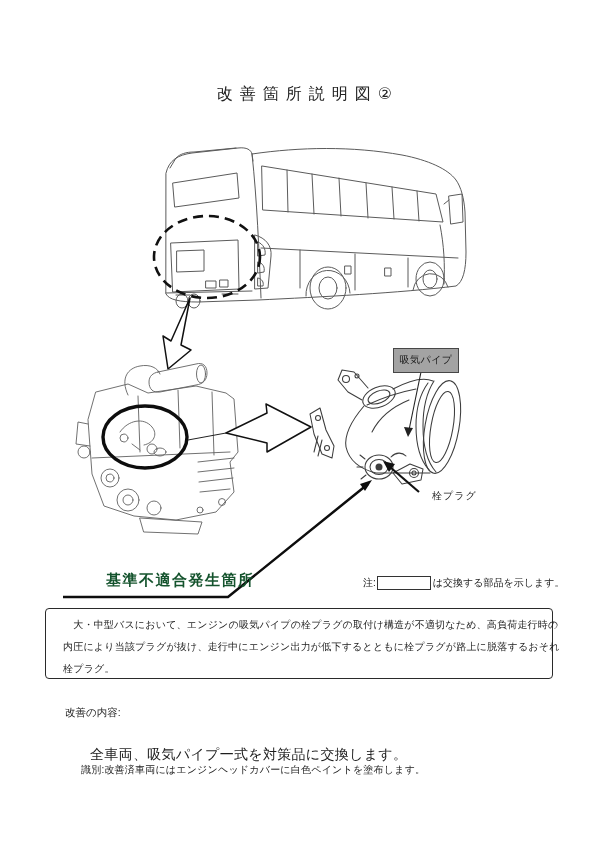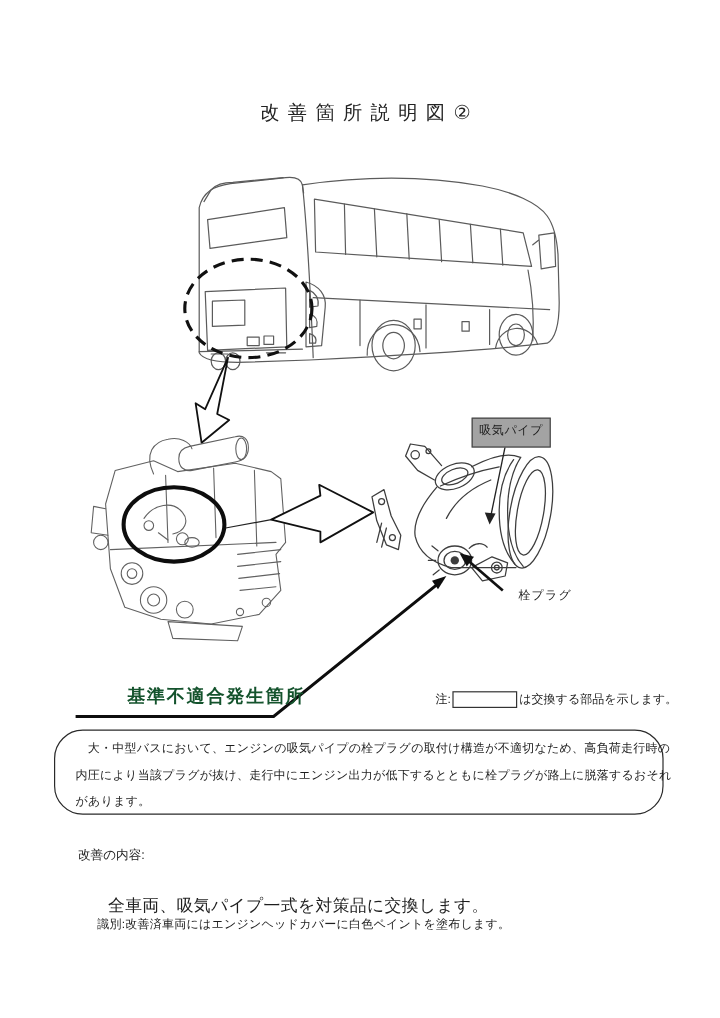--- a/index.html
+++ b/index.html
@@ -29,21 +29,21 @@
   .note-line{
     left:363px;top:576px;display:flex;align-items:center;
     font-size:10px;white-space:nowrap;color:#222;
   }
   .note-box{
     display:inline-block;width:52px;height:12px;border:1.2px solid #333;
     background:#fff;margin:0 2px 0 1px;
   }
   .desc-box{
     left:45px;top:608px;width:508px;height:71px;
-    border:1.3px solid #2a2a2a;border-radius:24px;background:#fff;
+    border:1.3px solid #2a2a2a;border-radius:4px;background:#fff;
     padding:5px 12px 0 17px;box-sizing:border-box;
   }
   .desc-line{
     font-size:10px;line-height:22px;letter-spacing:0.2px;color:#1e1e1e;
     white-space:nowrap;
   }
   .remedy-heading{
     left:65px;top:706px;font-size:10.5px;color:#1e1e1e;
     text-underline-offset:3px;white-space:nowrap;
   }
@@ -168,18 +168,18 @@
 
 <div class="abs note-line">
   <span>注:</span>
   <span class="note-box"></span>
   <span>は交換する部品を示します。</span>
 </div>
 
 <div class="abs desc-box">
   <div class="desc-line">　大・中型バスにおいて、エンジンの吸気パイプの栓プラグの取付け構造が不適切なため、高負荷走行時の</div>
   <div class="desc-line">内圧により当該プラグが抜け、走行中にエンジン出力が低下するとともに栓プラグが路上に脱落するおそれ</div>
-  <div class="desc-line">があります。</div>
+  <div class="desc-line">栓プラグ。</div>
 </div>
 
 <div class="abs remedy-heading">改善の内容:</div>
 <div class="abs remedy-detail">全車両、吸気パイプ一式を対策品に交換します。</div>
 <div class="abs ident-line">識別:改善済車両にはエンジンヘッドカバーに白色ペイントを塗布します。</div>
 
 </body></html>

